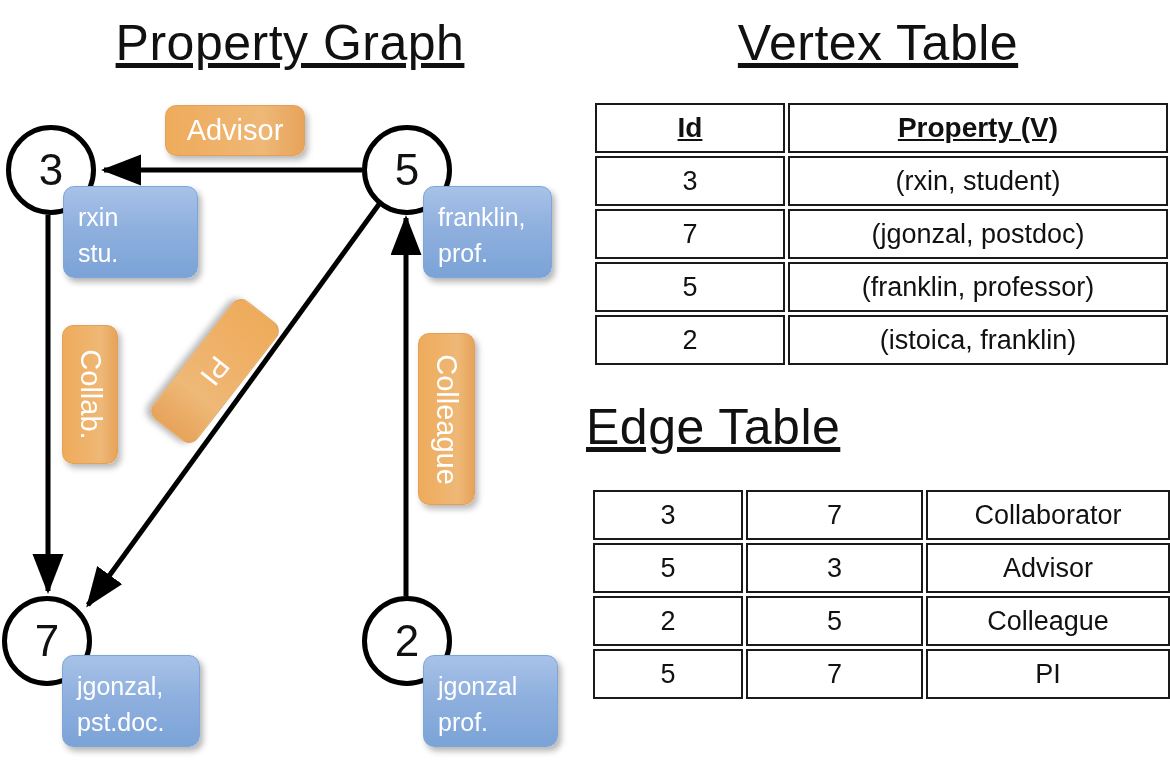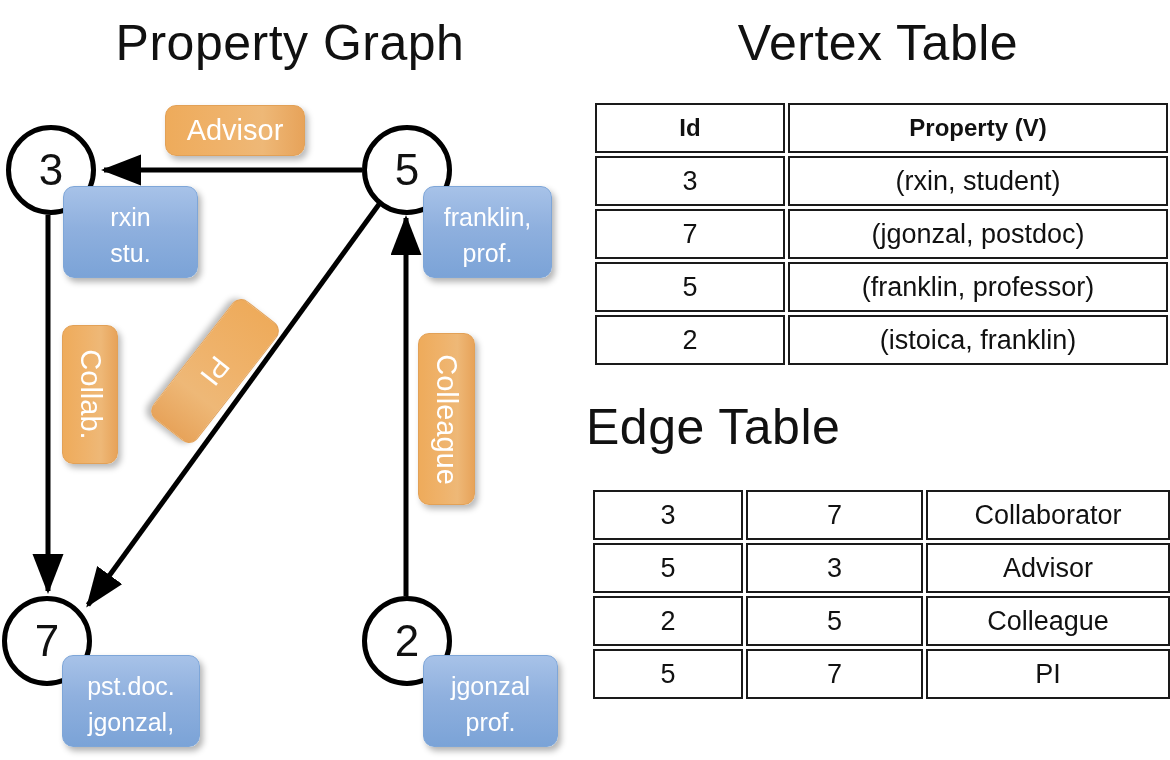--- a/index.html
+++ b/index.html
@@ -16,20 +16,21 @@
     color: #000000;
   }
 
   
   .title {
     position: absolute;
     font-weight: 400;
     color: #111111;
     letter-spacing: 0.5px;
     white-space: nowrap;
+    text-decoration: underline;
   }
   #title-property-graph {
     left: 0; top: 14px;
     width: 580px;
     text-align: center;
     font-size: 50px;
   }
   #title-vertex-table {
     left: 586px; top: 14px;
     width: 584px;
@@ -78,21 +79,20 @@
     color: #ffffff;
     z-index: 4;
     box-shadow: 3px 4px 6px rgba(0,0,0,0.30);
   }
   .prop-box.blue {
     background: linear-gradient(to bottom, #a7c2e8 0%, #8fb0de 45%, #7ba3d7 100%);
     border: 1px solid #7ea6d8;
     padding: 13px 14px 0 14px;
     font-size: 25px;
     line-height: 1.42;
-    text-align: center;
   }
   .edge-label {
     position: absolute;
     border-radius: 11px;
     box-sizing: border-box;
     background: linear-gradient(to right, #eeab5b 0%, #efb26a 40%, #eeb877 70%, #e7a35a 100%);
     border: 1px solid #e2a157;
     color: #ffffff;
     z-index: 5;
     box-shadow: 3px 4px 6px rgba(0,0,0,0.28);
@@ -120,21 +120,22 @@
     font-size: 27px;
     color: #111;
     padding: 0;
     height: 46px;
     line-height: 46px;
     white-space: nowrap;
     background: #ffffff;
   }
   table.grid td.hdr {
     font-weight: bold;
-    font-size: 24px;
+    font-size: 28px;
+    text-decoration: underline;
   }
   td.cell-blue { background: #d2deef; }
   td.cell-orange { background: #f7e0c6; }
 
   #vertex-table { left: 592px; top: 100px; width: 576px; }
   #edge-table   { left: 590px; top: 487px; width: 578px; }
 </style>
 </head>
 <body>
 
@@ -175,22 +176,22 @@
 
   <div class="prop-box blue" style="left:63px; top:186px; width:135px; height:92px;">
     <div>rxin</div>
     <div>stu.</div>
   </div>
   <div class="prop-box blue" style="left:423px; top:186px; width:129px; height:92px;">
     <div>franklin,</div>
     <div>prof.</div>
   </div>
   <div class="prop-box blue" style="left:62px; top:655px; width:138px; height:92px;">
+    <div>jgonzal,</div>
     <div>pst.doc.</div>
-    <div>jgonzal,</div>
   </div>
   <div class="prop-box blue" style="left:423px; top:655px; width:135px; height:92px;">
     <div>jgonzal</div>
     <div>prof.</div>
   </div>
 
   <div class="edge-label" style="left:165px; top:105px; width:140px; height:51px;">
     <span>Advisor</span>
   </div>
 

